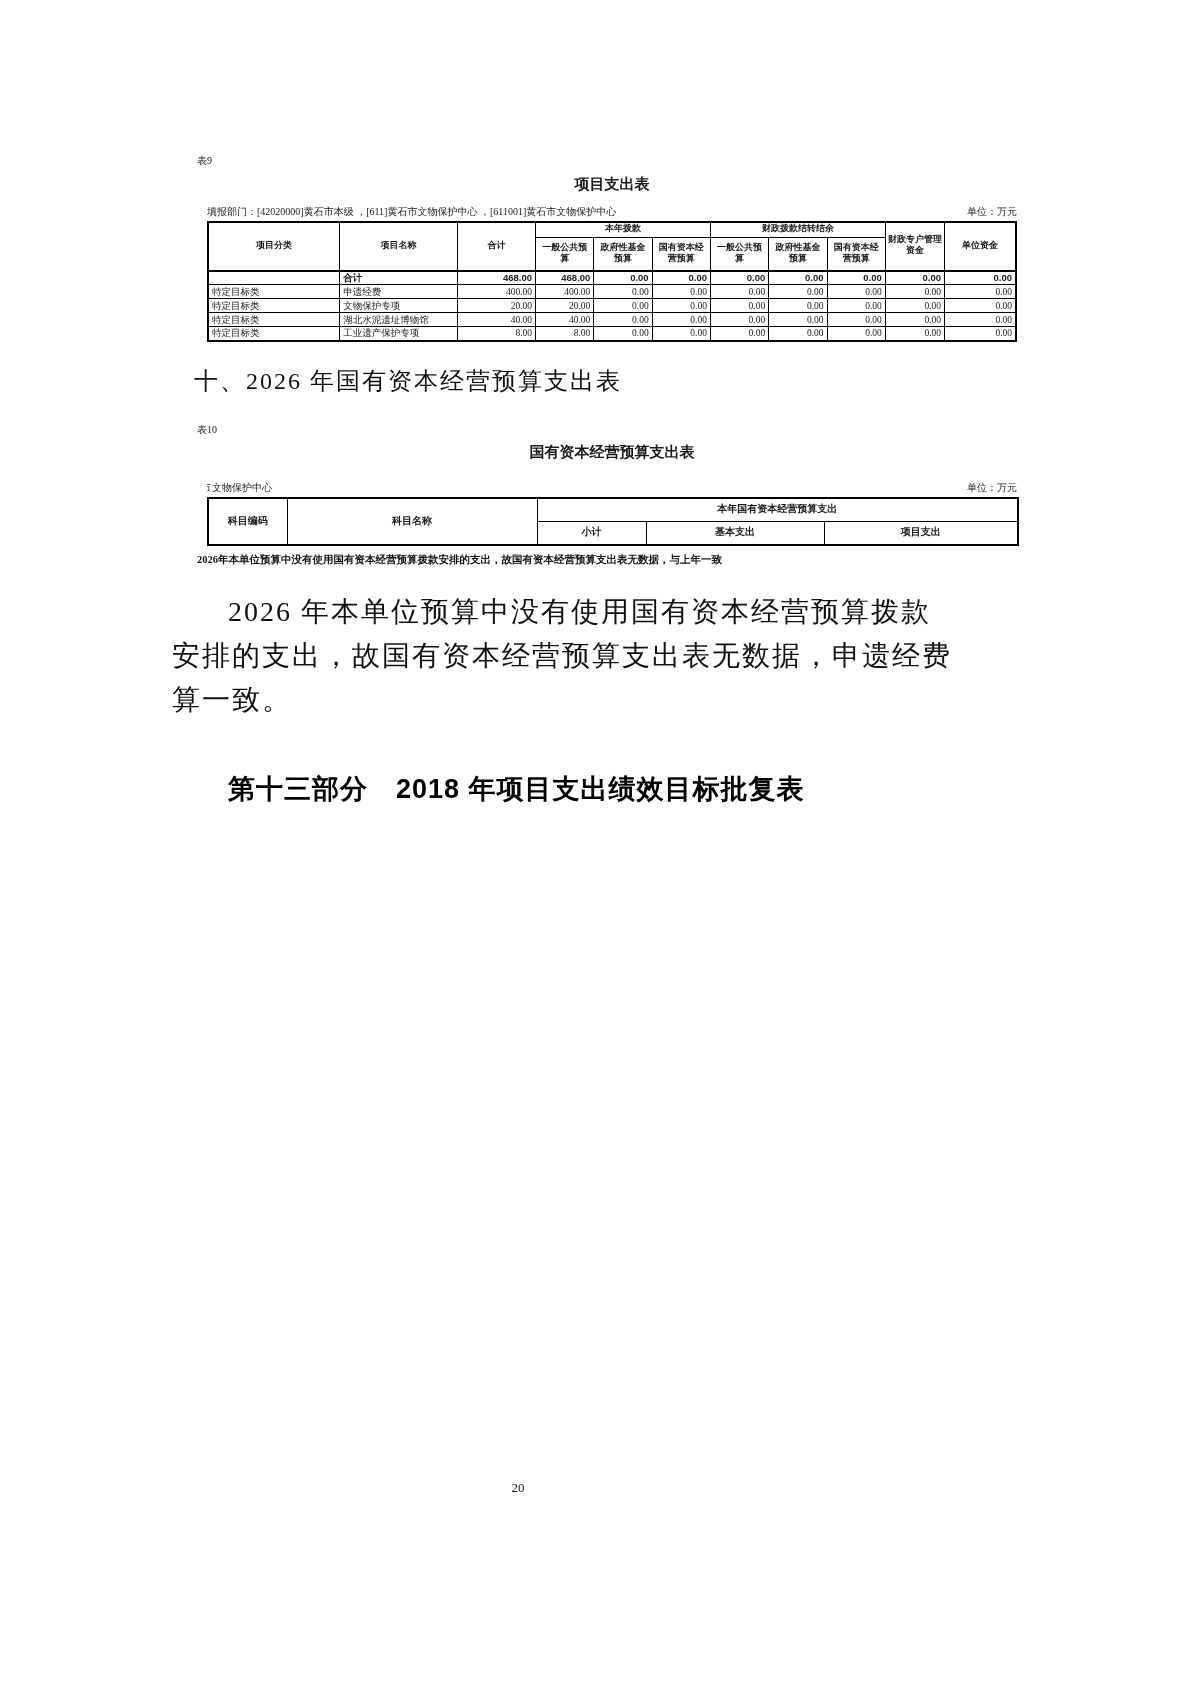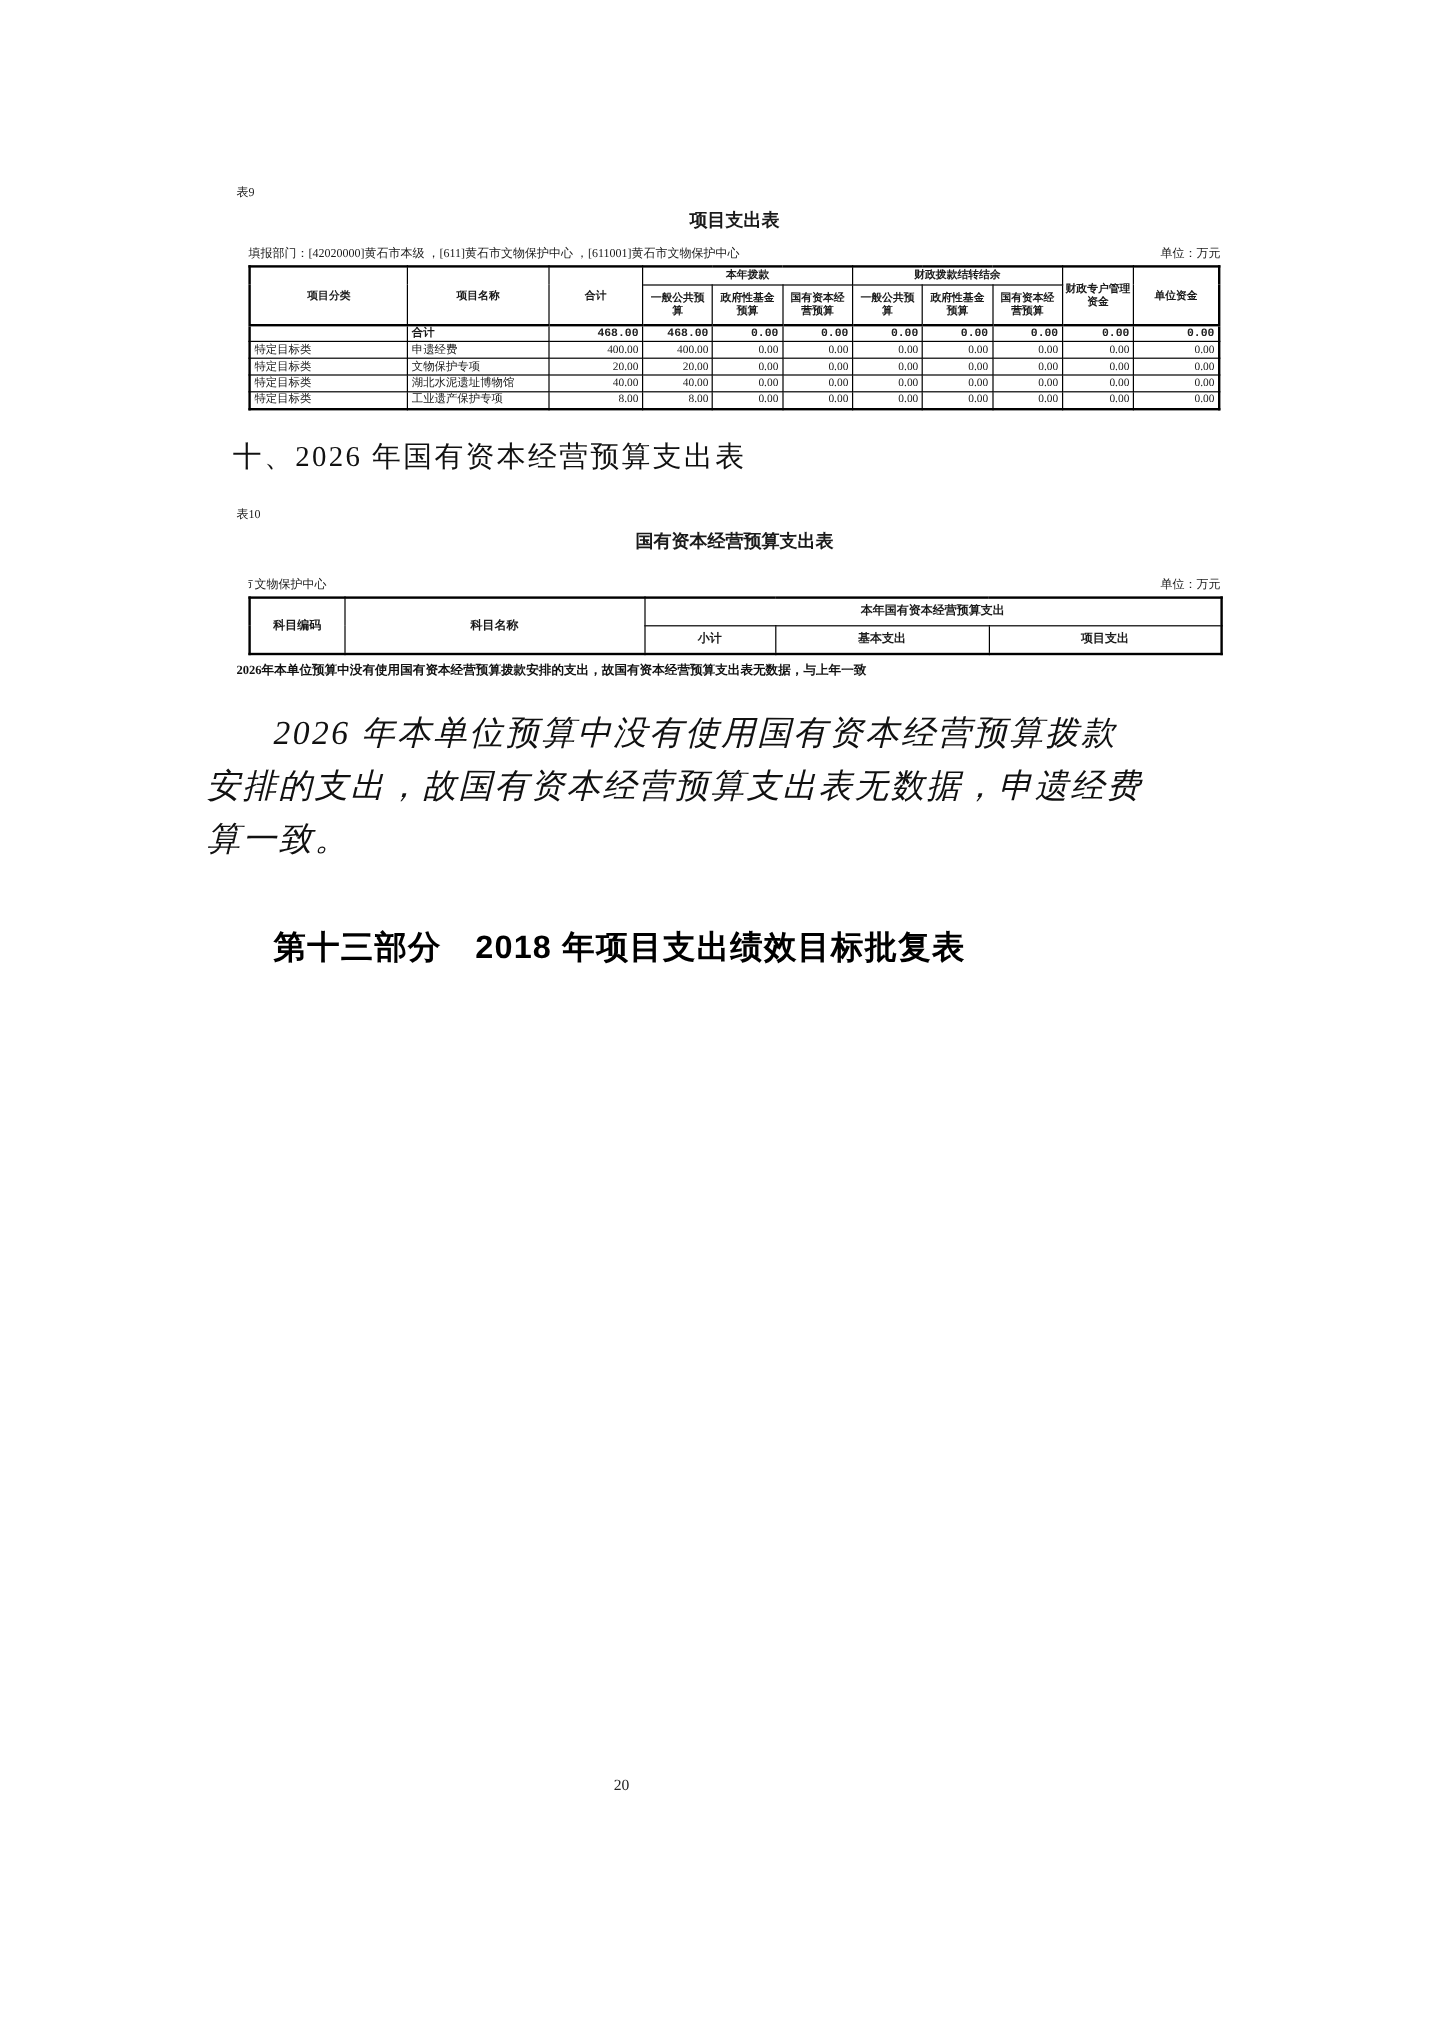--- a/index.html
+++ b/index.html
@@ -36,30 +36,30 @@
   
   table{
     border-collapse:collapse;
     margin:3px 0 0 35px;
     width:810px;
     table-layout:fixed;
   }
   th,td{border:1px solid #000;padding:0 3px;overflow:hidden;}
   table{border:2px solid #000;}
   th{
-    font-family:Liberation Sans, sans-serif;
+    font-family:Liberation Mono, monospace;
     font-weight:bold;font-size:9px;line-height:11px;
     text-align:center;vertical-align:middle;padding:1px 2px;
   }
   td{font-size:9.5px;line-height:12px;vertical-align:middle;}
   .t9 .grp{height:15px;}
   .t9 .sub th{height:30px;}
   .t9 tbody tr{height:14px;}
   .t9 tbody tr:first-child td{border-top:2px solid #000;font-weight:bold;}
-  .t9 tbody tr:first-child td.num{font-family:Liberation Mono, monospace;}
+  .t9 tbody tr:first-child td.num{font-family:Liberation Sans, sans-serif;}
   td.num{text-align:right;color:#222;}
   td.lbl{text-align:left;}
   .t10 th{height:20px;font-size:10px;}
   .t10{border-bottom:2px solid #000;}
 
   
   .note{
     margin:7px 0 0 25px;width:800px;
     font-weight:bold;font-size:10.5px;line-height:13px;color:#111;
   }
@@ -73,21 +73,21 @@
     font-family:"Liberation Sans","DejaVu Sans",sans-serif;
     font-weight:bold;font-size:27px;line-height:34px;letter-spacing:1px;
     margin:50px 0 0 56px;color:#000;
   }
 
   
   .body-par{
     margin:24px 0 0 0;width:792px;
     font-size:28px;line-height:44px;letter-spacing:2px;color:#111;
   }
-  .body-par .ln{white-space:nowrap;font-style:italic;}
+  .body-par .ln{white-space:nowrap;}
   .body-par .indent{text-indent:56px;}
 
   
   .page-num{
     position:absolute;top:1480px;left:0;width:1036px;
     text-align:center;font-size:13px;color:#222;
   }
 </style>
 </head>
 <body>

